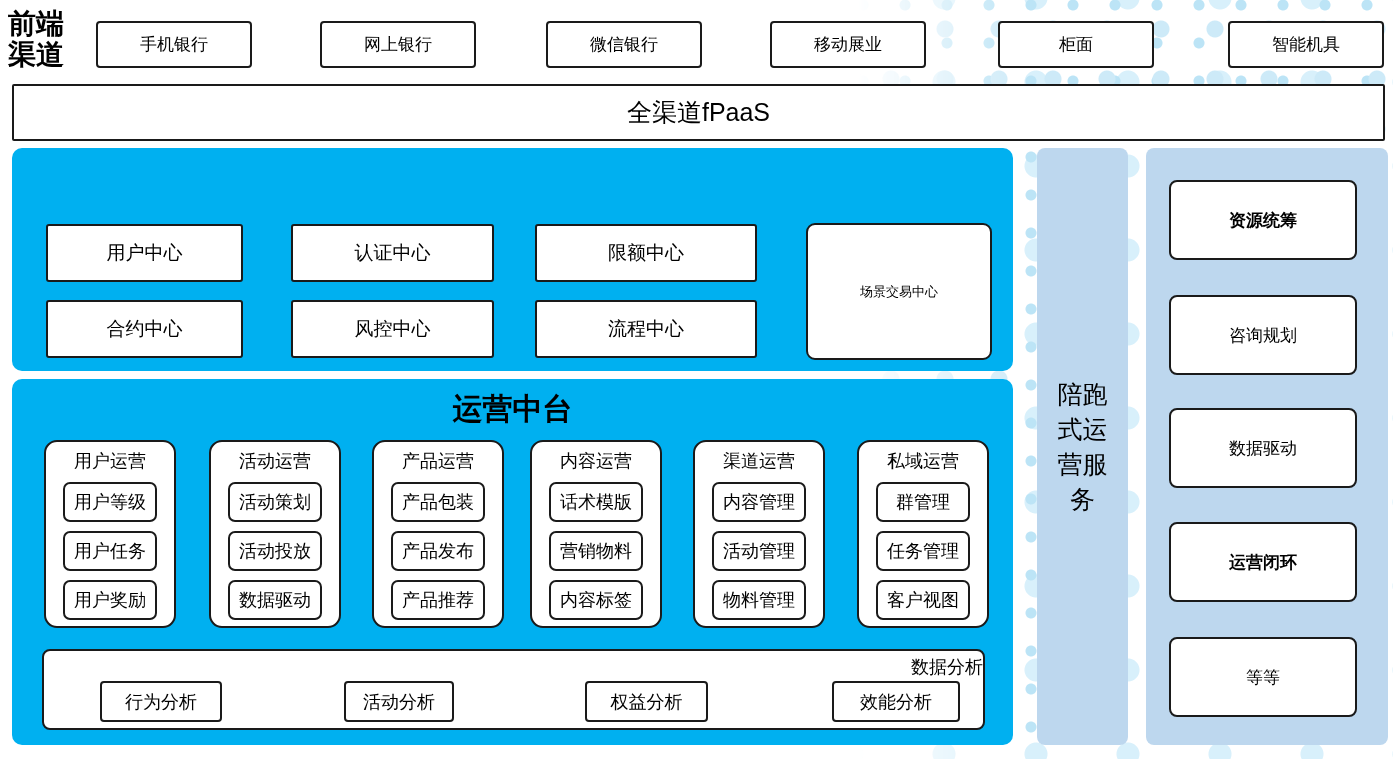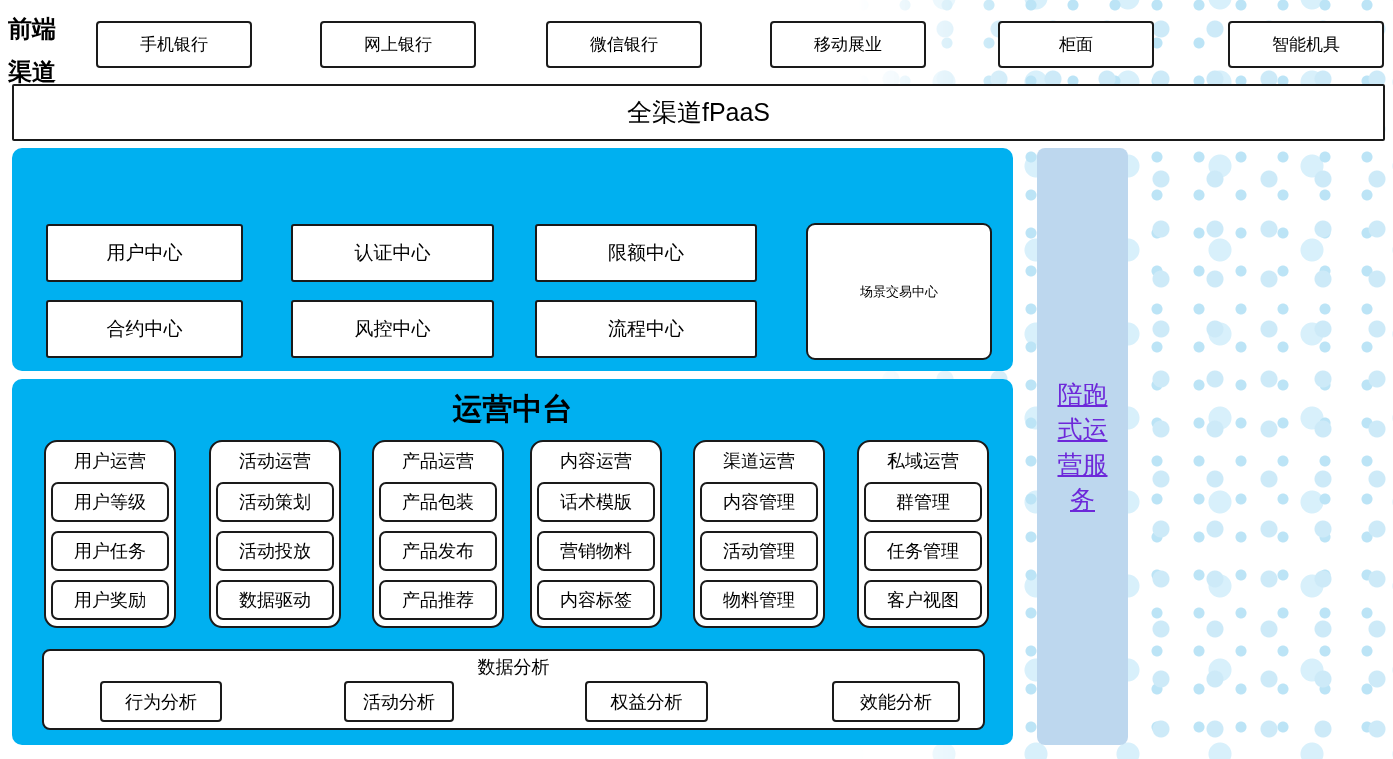--- a/index.html
+++ b/index.html
@@ -16,53 +16,53 @@
     background-position:6px 4px,26px 24px,40px 40px;
     -webkit-mask-image:linear-gradient(to right,transparent 0,#000 170px);
     mask-image:linear-gradient(to right,transparent 0,#000 170px);}
 
   .abs{position:absolute;}
   .box{background:#fff;border:2px solid #1a1a1a;display:flex;align-items:center;justify-content:center;
        box-sizing:border-box;color:#000;}
 
   
   .frontend-label{left:8px;top:8px;width:66px;font-family:"Liberation Serif","DejaVu Serif",serif;
-       font-weight:700;font-size:24px;line-height:43px;color:#000;}
+       font-weight:700;font-size:28px;line-height:31px;color:#000;}
   .channel{top:21px;height:47px;width:156px;font-size:17px;border-radius:4px;}
   .ch0{left:96px}.ch1{left:320px}.ch2{left:546px}.ch3{left:770px}.ch4{left:998px}.ch5{left:1228px}
   .fpaas{left:12px;top:84px;width:1373px;height:57px;font-size:25px;border-radius:2px;}
 
   
   .panel{background:#00B0F0;border-radius:10px;}
   .panel-title{width:100%;text-align:center;font-size:30px;font-weight:700;color:#000;}
   .trade-panel{left:12px;top:148px;width:1001px;height:223px;}
   .trade-title{top:8px;}
   .center-box{height:58px;font-size:19px;border-radius:3px;}
   .tc1{left:34px;width:197px}.tc2{left:279px;width:203px}.tc3{left:523px;width:222px}
   .tr1{top:76px}.tr2{top:152px}
   .scene-box{left:794px;top:75px;width:186px;height:137px;font-size:13px;border-radius:9px;}
 
   .ops-panel{left:12px;top:379px;width:1001px;height:366px;}
   .ops-title{top:10px;}
   .ops-col{top:61px;width:132px;height:188px;background:#fff;border:2px solid #1a1a1a;border-radius:13px;
        box-sizing:border-box;display:flex;flex-direction:column;align-items:center;}
   .oc0{left:32px}.oc1{left:197px}.oc2{left:360px}.oc3{left:518px}.oc4{left:681px}.oc5{left:845px}
   .ops-col-title{margin-top:7px;font-size:18px;color:#000;}
-  .ops-item{margin-top:9px;width:118px;height:40px;font-size:18px;border-radius:7px;}
+  .ops-item{margin-top:9px;width:94px;height:40px;font-size:18px;border-radius:7px;}
 
   .analysis{left:30px;top:270px;width:943px;height:81px;background:#fff;border:2px solid #1a1a1a;
        border-radius:8px;box-sizing:border-box;}
-  .analysis-title{position:absolute;top:4px;width:100%;text-align:center;font-size:18px;color:#000;}
+  .analysis-title{position:absolute;top:4px;width:100%;text-align:right;font-size:18px;color:#000;}
   .analysis-item{top:30px;height:41px;font-size:18px;border-radius:4px;}
   .an0{left:56px;width:122px}.an1{left:300px;width:110px}.an2{left:541px;width:123px}.an3{left:788px;width:128px}
 
   
   .companion-col{left:1037px;top:148px;width:91px;height:597px;background:#BDD7EE;border-radius:8px;
        display:flex;align-items:center;justify-content:center;}
-  .companion-text{width:58px;text-align:center;font-size:25px;line-height:35px;color:#6d28d9;text-decoration:underline;}
+  .companion-text{width:58px;text-align:center;font-size:25px;line-height:35px;color:#000000;}
   .service-col{left:1146px;top:148px;width:242px;height:597px;background:#BDD7EE;border-radius:8px;}
   .service-box{left:23px;width:188px;height:80px;font-size:17px;border-radius:8px;}
   .sv0{top:32px;font-weight:700}.sv1{top:147px}.sv2{top:260px}.sv3{top:374px;font-weight:700}.sv4{top:489px}
 </style>
 </head>
 <body>
 
 <div id="stage">
 
   <div class="dots"></div>
@@ -133,14 +133,21 @@
       <div class="abs box analysis-item an1">活动分析</div>
       <div class="abs box analysis-item an2">权益分析</div>
       <div class="abs box analysis-item an3">效能分析</div>
     </div>
   </div>
 
   <div class="abs companion-col">
     <div class="companion-text">陪跑式运营服务</div>
   </div>
 
+  <div class="abs service-col">
+    <div class="abs box service-box sv0">资源统筹</div>
+    <div class="abs box service-box sv1">咨询规划</div>
+    <div class="abs box service-box sv2">数据驱动</div>
+    <div class="abs box service-box sv3">运营闭环</div>
+    <div class="abs box service-box sv4">等等</div>
+  </div>
 
 </div>
 
 </body></html>

